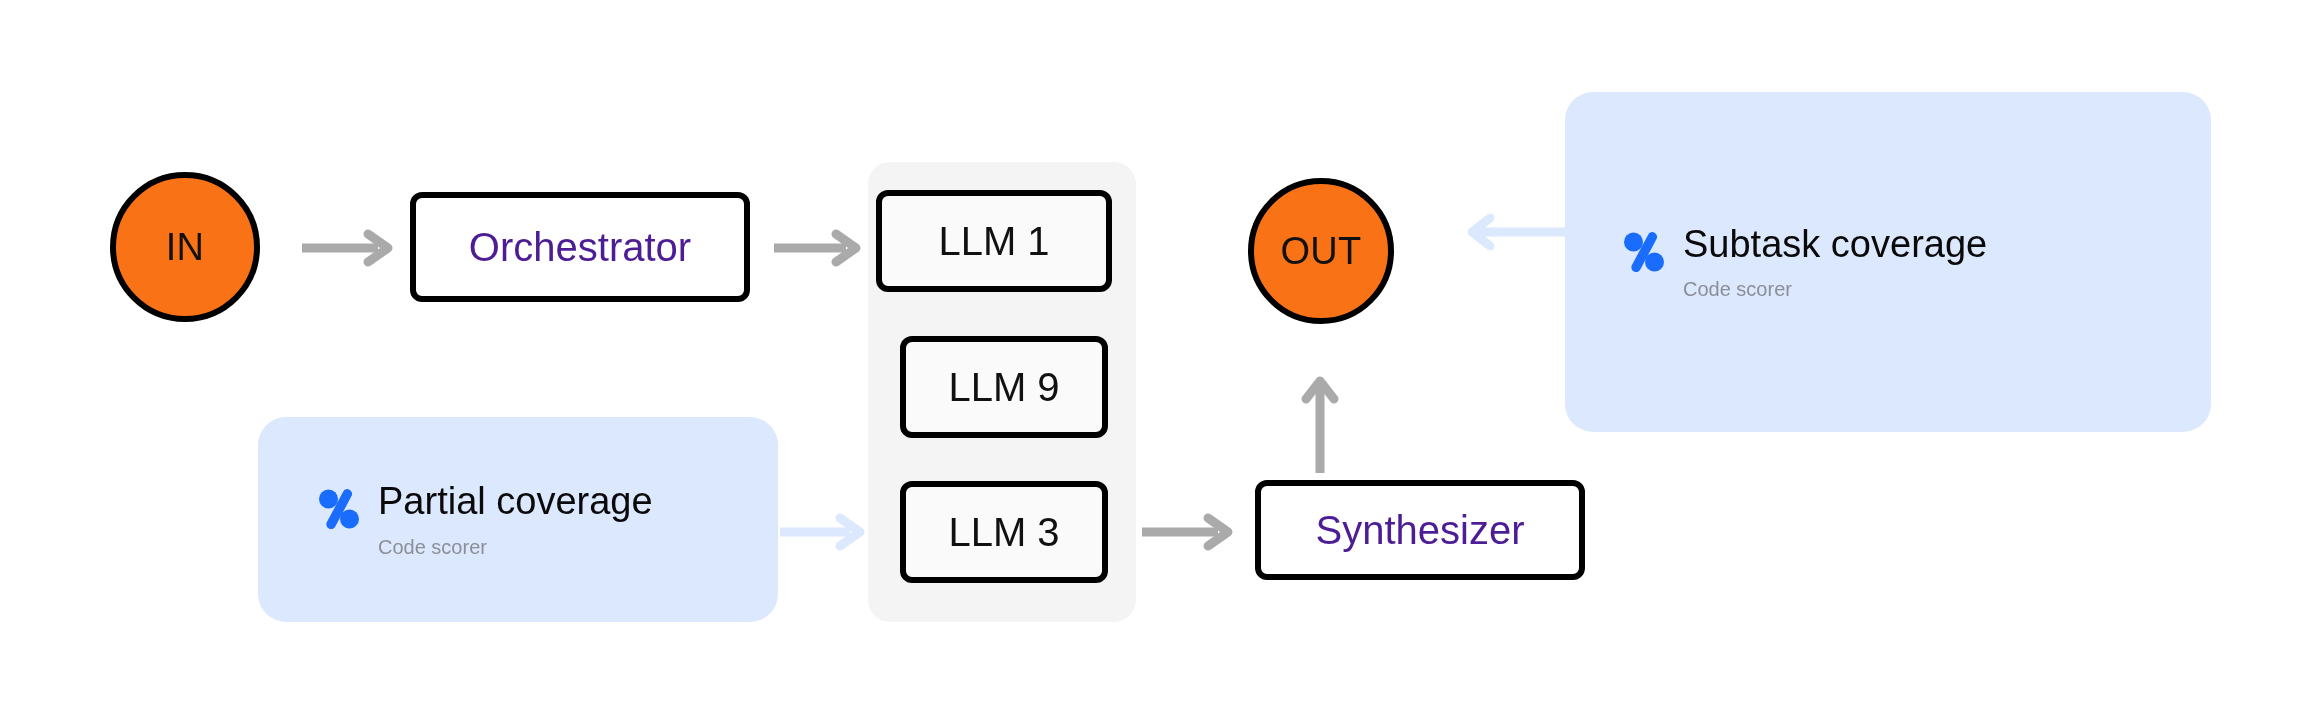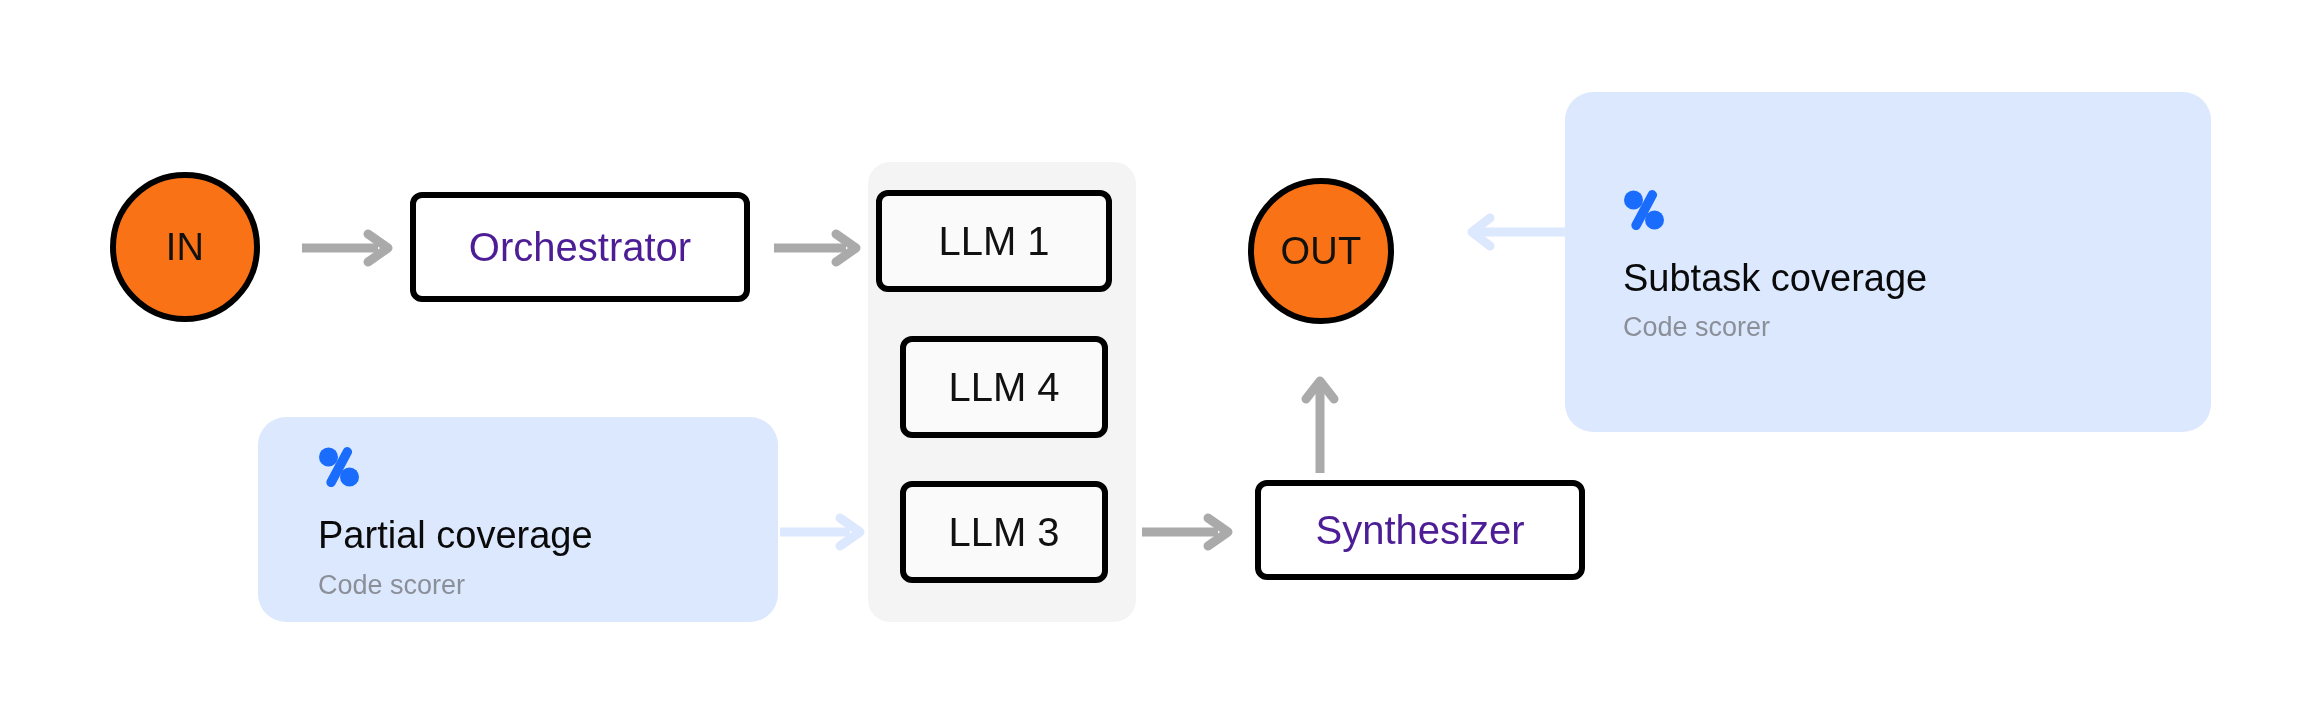--- a/index.html
+++ b/index.html
@@ -87,39 +87,38 @@
     background: #dce8fd;
     border-radius: 28px;
     box-sizing: border-box;
     display: flex;
     flex-direction: column;
     justify-content: center;
   }
   .scorer-row {
     display: flex;
     align-items: flex-start;
-    gap: 26px;
-    flex-direction: column;
+    gap: 18px;
   }
   .scorer-icon {
     flex: 0 0 auto;
     width: 42px;
     height: 42px;
     margin-top: 8px;
   }
   .scorer-icon svg { display: block; }
   .scorer-text { display: flex; flex-direction: column; }
   .scorer-title {
     font-size: 38px;
     color: #0a0a0a;
     line-height: 1.12;
     white-space: nowrap;
   }
   .scorer-sub {
-    font-size: 27px;
+    font-size: 20px;
     color: #8a8f98;
     line-height: 1.2;
     margin-top: 12px;
     white-space: nowrap;
   }
 
   
   .arrow {
     position: absolute;
     pointer-events: none;
@@ -153,21 +152,21 @@
     </svg>
   </div>
 
   <div class="cluster" style="left:868px; top:162px; width:268px; height:460px;">
   </div>
 
   <div class="llm-box" style="left:876px; top:190px; width:236px; height:102px;">
     <span>LLM 1</span>
   </div>
   <div class="llm-box" style="left:900px; top:336px; width:208px; height:102px;">
-    <span>LLM 4</span>
+    <span>LLM 9</span>
   </div>
   <div class="llm-box" style="left:900px; top:481px; width:208px; height:102px;">
     <span>LLM 3</span>
   </div>
 
   <div class="scorer-panel" style="left:258px; top:417px; width:520px; height:205px; padding:0 0 0 60px;">
     <div class="scorer-row">
       <span class="scorer-icon">
         <svg width="42" height="42" viewBox="0 0 42 42">
           <circle cx="10.5" cy="11" r="9.5" fill="#1a6dfc"></circle>

